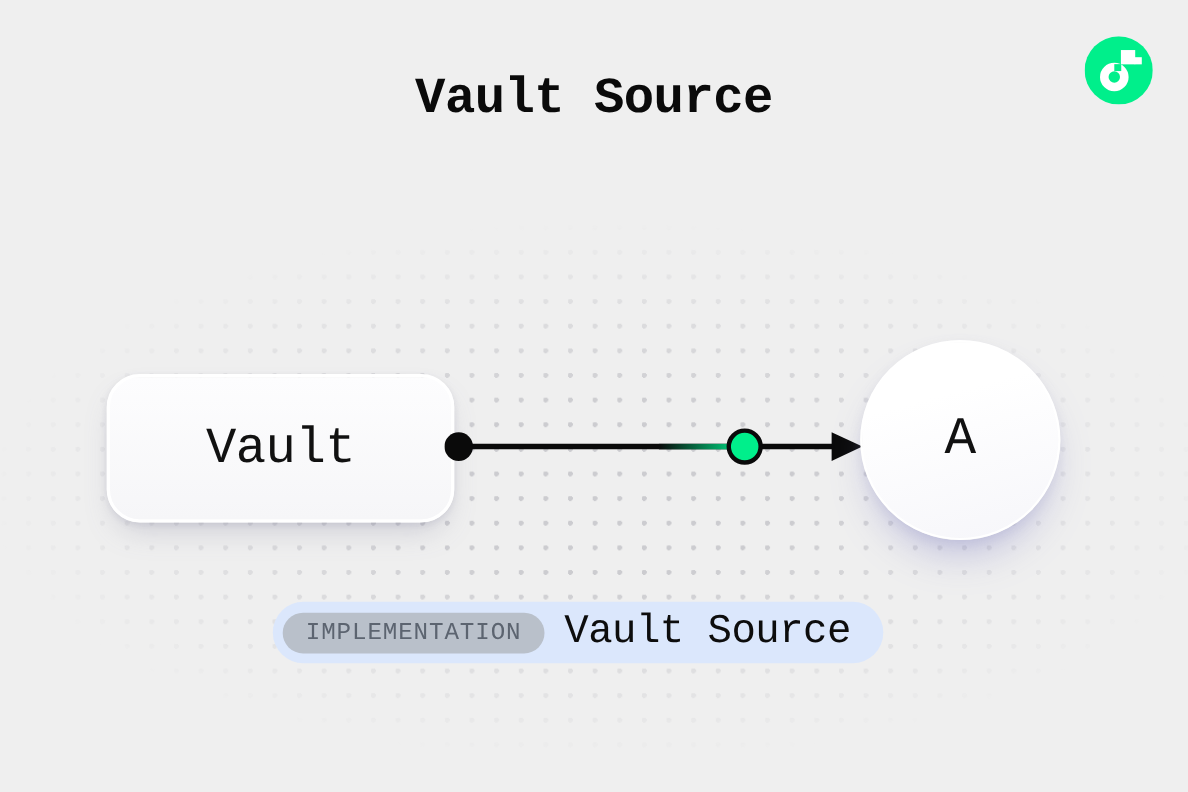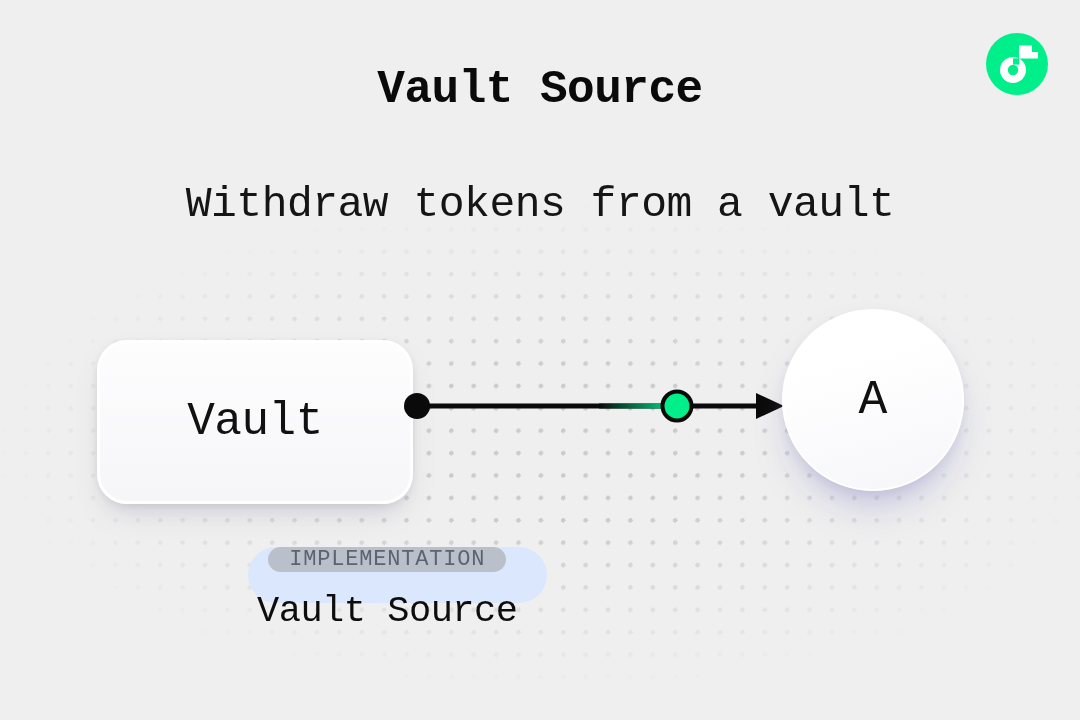--- a/index.html
+++ b/index.html
@@ -59,21 +59,21 @@
     text-align: center;
     font-size: 43px;
     font-weight: 400;
     letter-spacing: -0.5px;
     color: #151515;
   }
 
   .vault-node {
     position: absolute;
     left: 97px; top: 340px;
-    width: 316px; height: 164px;
+    width: 316px; height: 135px;
     border-radius: 30px;
     background: linear-gradient(180deg, #fdfdfe 0%, #f6f6f8 100%);
     border: 3px solid #ffffff;
     box-shadow: 0 14px 28px -10px rgba(120,120,150,0.35), 0 2px 6px rgba(150,150,170,0.18);
     display: flex;
     align-items: center;
     justify-content: center;
   }
   .vault-node span {
     font-size: 46px;
@@ -109,21 +109,20 @@
   .badge {
     position: absolute;
     left: 248px; top: 547px;
     height: 56px;
     border-radius: 28px;
     background: var(--badge-bg);
     display: inline-flex;
     align-items: center;
     padding: 0 30px 0 9px;
     gap: 18px;
-    flex-direction: column;
   }
   .badge .tag {
     display: inline-flex;
     align-items: center;
     height: 37px;
     padding: 0 21px;
     border-radius: 19px;
     background: var(--tag-bg);
     color: var(--tag-ink);
     font-size: 22px;
@@ -152,21 +151,20 @@
       <circle cx="27" cy="37" r="13" fill="#ffffff"></circle>
       <circle cx="27" cy="37" r="5.2" fill="var(--green)"></circle>
       <rect x="33" y="12.5" width="13" height="13" fill="#ffffff"></rect>
       <rect x="45.5" y="19" width="6.5" height="6.5" fill="#ffffff"></rect>
       <rect x="27" y="25.3" width="6.3" height="6.3" fill="var(--green)"></rect>
     </svg>
   </div>
 
   <div class="title">Vault Source</div>
 
-  <div class="subtitle">Withdraw tokens from a vault</div>
 
   <div class="vault-node">
     <span>Vault</span>
   </div>
 
   <svg class="arrow" viewBox="0 0 390 64">
     <defs>
       <linearGradient id="greenFade" x1="0" y1="0" x2="1" y2="0">
         <stop offset="0" stop-color="#0a0a0a"></stop>
         <stop offset="1" stop-color="#00c878"></stop>

